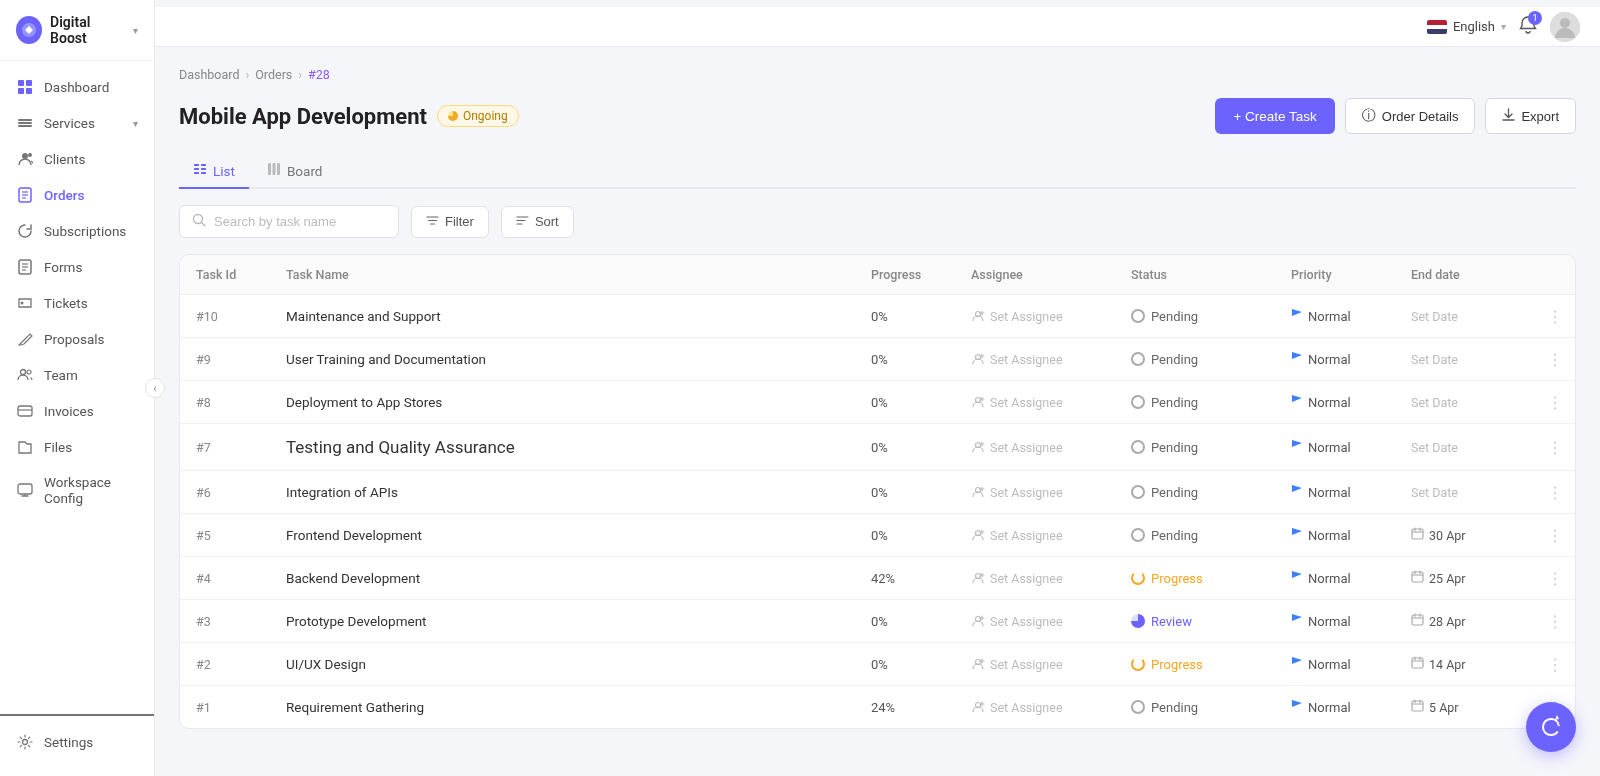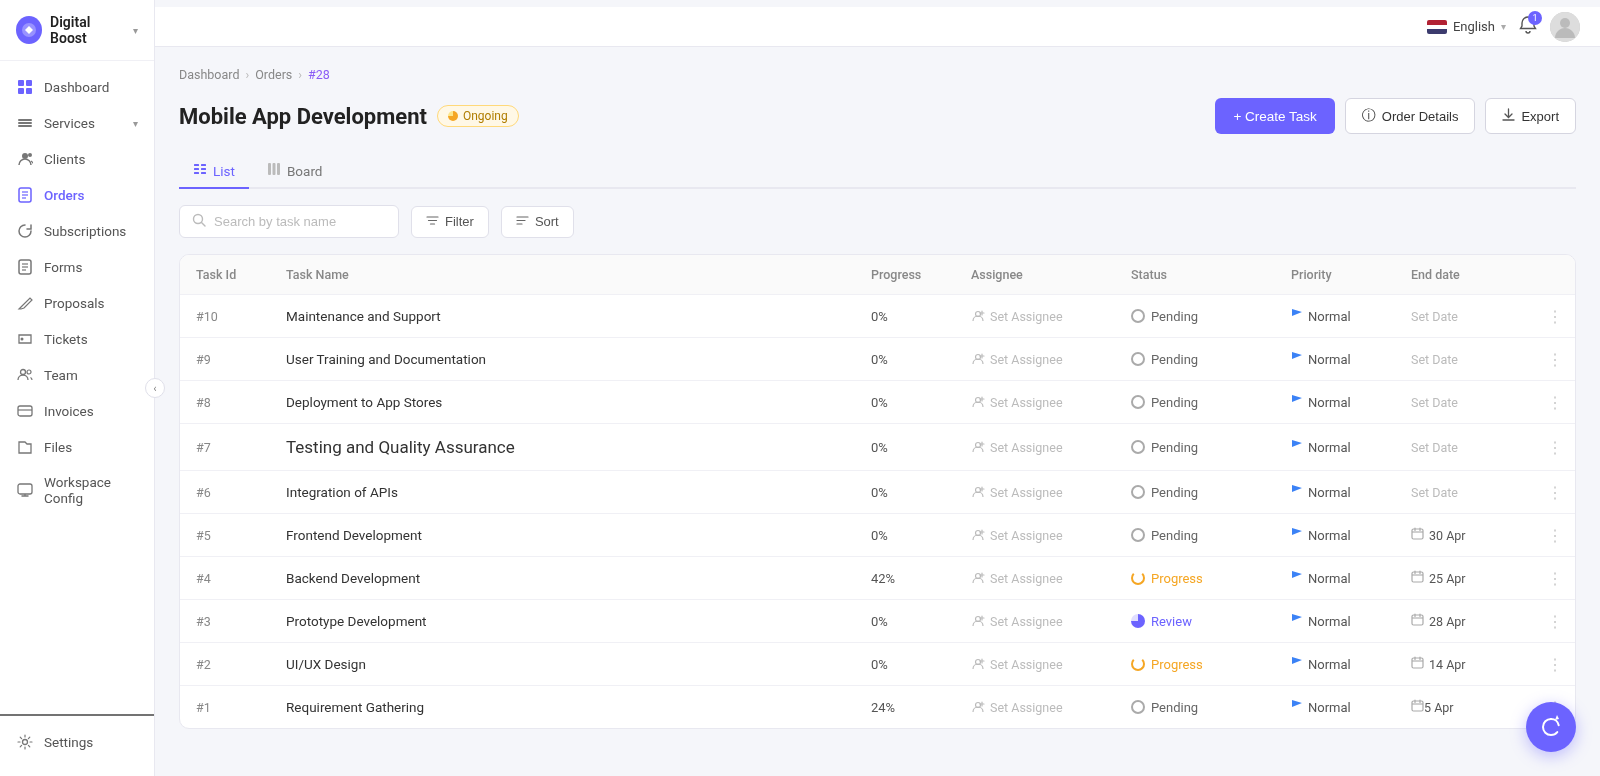--- a/index.html
+++ b/index.html
@@ -171,34 +171,34 @@
             <line x1="5" y1="8" x2="11" y2="8" stroke="#777" stroke-width="1.2"></line>
             <line x1="5" y1="11" x2="9" y2="11" stroke="#777" stroke-width="1.2"></line>
           </svg>
       </span>
       <span>Forms</span>
     </div>
 
     <div class="nav-item">
       <span class="nav-icon">
         <svg width="16" height="16" viewBox="0 0 16 16" fill="none">
-            <path d="M2 14l3-3 8-8 2 2-8 8-3 1z" stroke="#777" stroke-width="1.2" fill="none"></path>
-          </svg>
-      </span>
-      <span>Proposals</span>
-    </div>
-
-    <div class="nav-item">
-      <span class="nav-icon">
-        <svg width="16" height="16" viewBox="0 0 16 16" fill="none">
             <path d="M2 4h12v8H2z" stroke="#777" stroke-width="1.3" fill="none" rx="1"></path>
             <circle cx="5" cy="8" r="1.5" fill="#777"></circle>
           </svg>
       </span>
       <span>Tickets</span>
+    </div>
+
+    <div class="nav-item">
+      <span class="nav-icon">
+        <svg width="16" height="16" viewBox="0 0 16 16" fill="none">
+            <path d="M2 14l3-3 8-8 2 2-8 8-3 1z" stroke="#777" stroke-width="1.2" fill="none"></path>
+          </svg>
+      </span>
+      <span>Proposals</span>
     </div>
 
     <div class="nav-item">
       <span class="nav-icon">
         <svg width="16" height="16" viewBox="0 0 16 16" fill="none">
             <circle cx="6" cy="5" r="2.5" stroke="#777" stroke-width="1.3" fill="none"></circle>
             <path d="M1 13c0-2.8 2.2-5 5-5s5 2.2 5 5" stroke="#777" stroke-width="1.3" fill="none"></path>
             <circle cx="12" cy="5" r="2" stroke="#777" stroke-width="1.2" fill="none"></circle>
             <path d="M13.5 10.5c1 .6 1.5 1.5 1.5 2.5" stroke="#777" stroke-width="1.2" fill="none"></path>
           </svg>
@@ -787,21 +787,21 @@
       <div class="priority-cell">
         <span style="color:#3b82f6;">
           <svg width="12" height="13" viewBox="0 0 12 13" fill="#3b82f6">
                       <path d="M1 1v12M1 1l10 3-10 4z"></path>
                     </svg>
         </span>
         <span>Normal</span>
       </div>
     </td>
     <td>
-      <div style="display:flex;align-items:center;font-size:12.5px;">
+      <div style="display:flex;align-items:center;gap:5px;font-size:12.5px;">
         <span style="color:#aaa;">
         <svg width="13" height="13" viewBox="0 0 13 13" fill="none">
                       <rect x="1" y="2" width="11" height="10" rx="1.5" stroke="#aaa" stroke-width="1.2" fill="none"></rect>
                       <line x1="1" y1="5" x2="12" y2="5" stroke="#aaa" stroke-width="1.1"></line>
                       <line x1="4" y1="1" x2="4" y2="3.5" stroke="#aaa" stroke-width="1.2" stroke-linecap="round"></line>
                       <line x1="9" y1="1" x2="9" y2="3.5" stroke="#aaa" stroke-width="1.2" stroke-linecap="round"></line>
                     </svg>
       </span>
                   <span style="color:#555;">5 Apr</span>
       </div>

